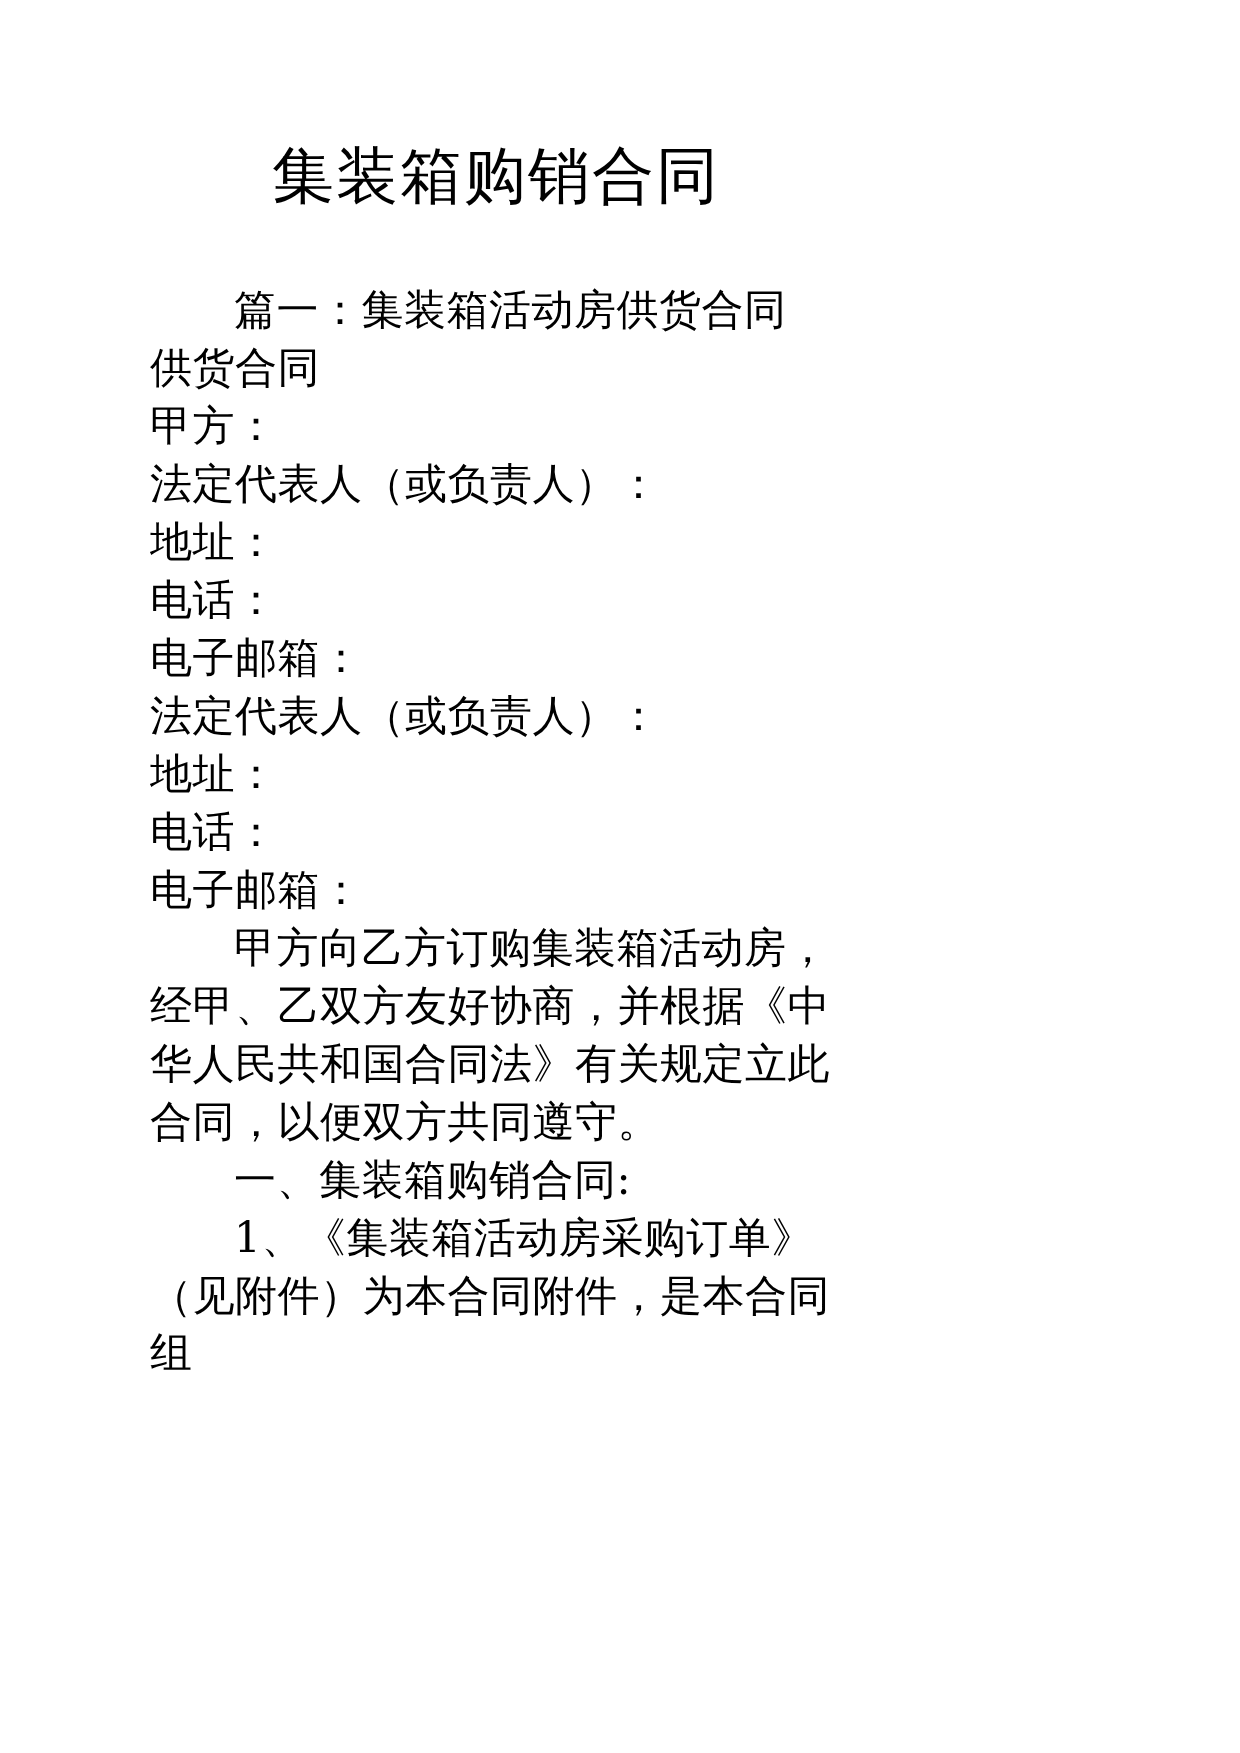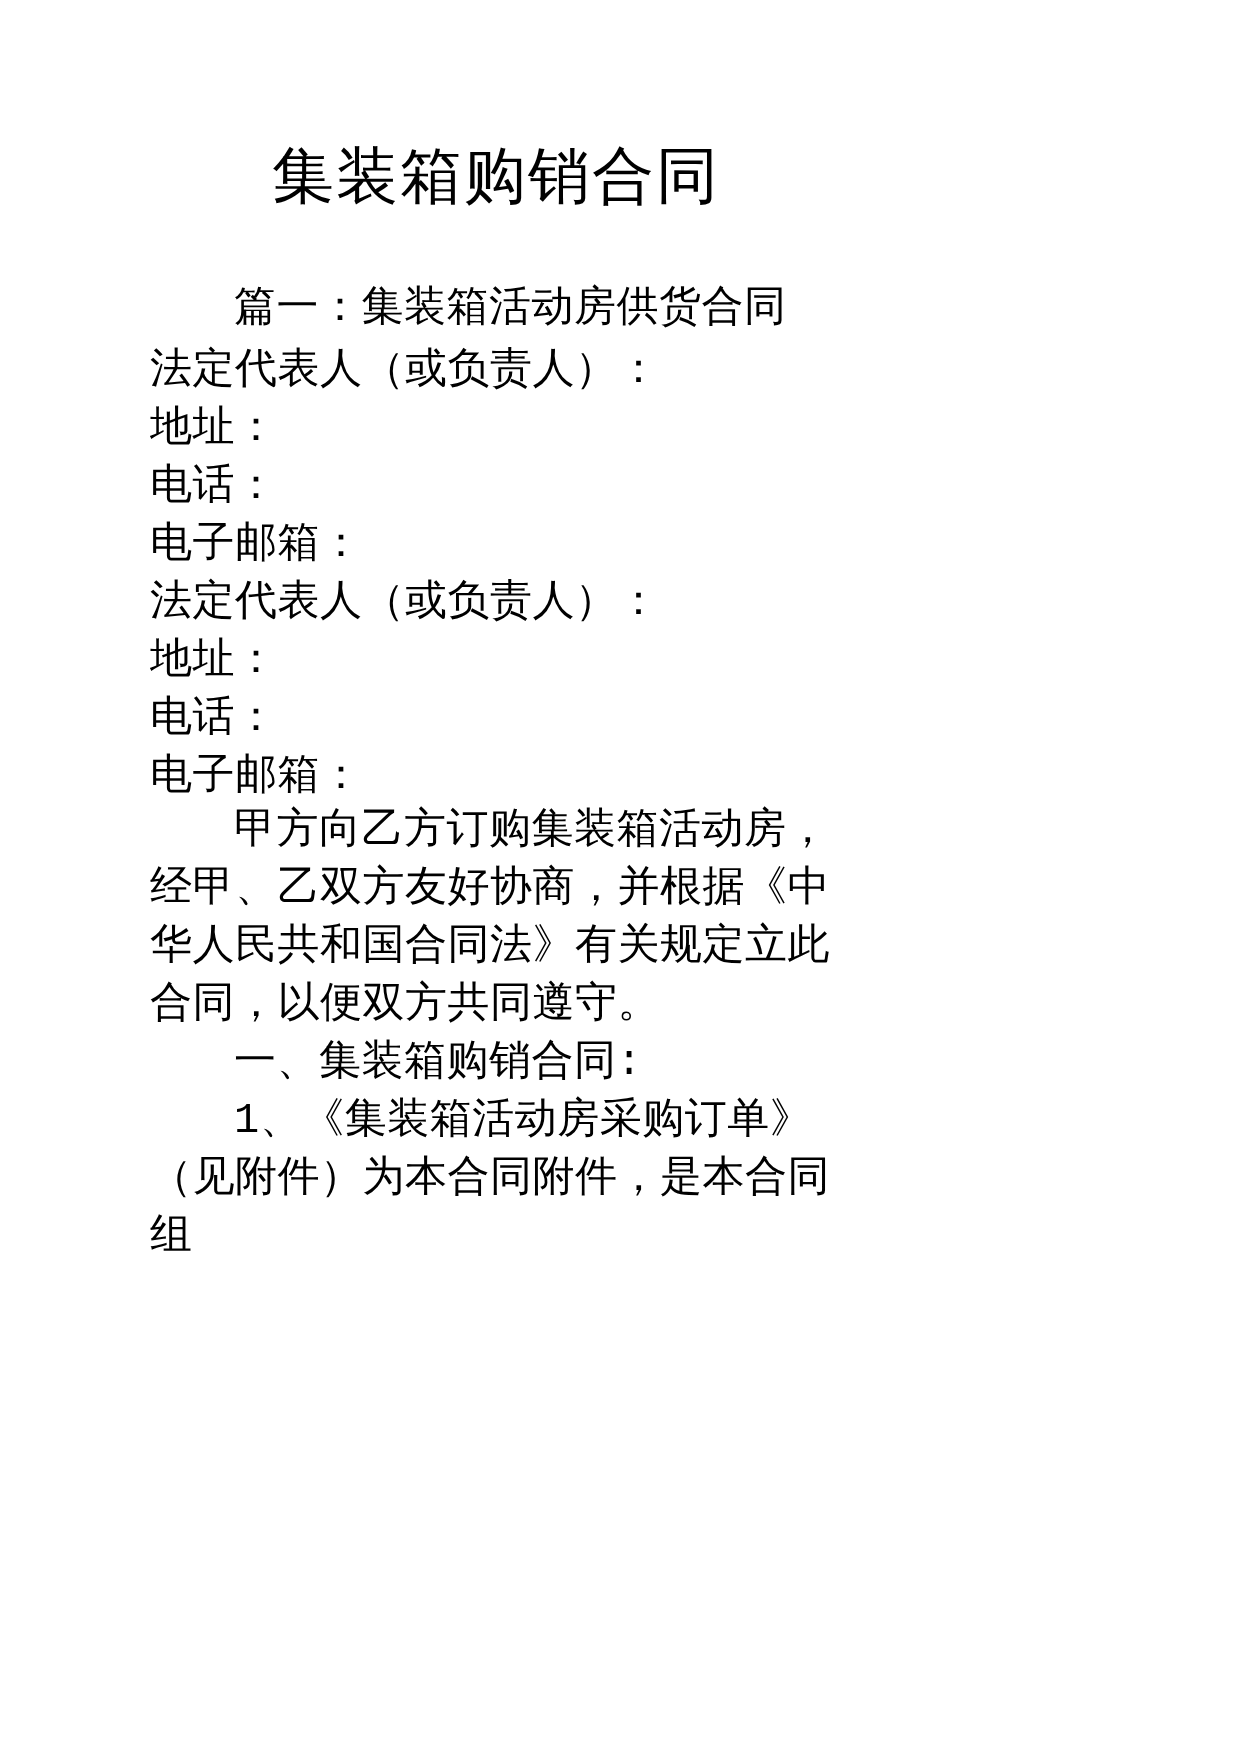--- a/index.html
+++ b/index.html
@@ -34,36 +34,37 @@
     font-size: 42px;
     line-height: 1.38;
     letter-spacing: 0.5px;
   }
   .para {
     margin: 0;
     padding: 0;
   }
   .indent {
     text-indent: 84px;
-    font-family: Liberation Mono, monospace;
   }
   .noindent {
     text-indent: 0;
   }
 </style>
 </head>
 <body>
 
 <div class="page">
 
   <h1 class="doc-title">集装箱购销合同</h1>
 
   <div class="body-text">
 
     <p class="para indent">篇一：集装箱活动房供货合同</p>
+    <p class="para noindent">供货合同</p>
+    <p class="para noindent">甲方：</p>
     <p class="para noindent">法定代表人（或负责人）：</p>
     <p class="para noindent">地址：</p>
     <p class="para noindent">电话：</p>
     <p class="para noindent">电子邮箱：</p>
     <p class="para noindent">法定代表人（或负责人）：</p>
     <p class="para noindent">地址：</p>
     <p class="para noindent">电话：</p>
     <p class="para noindent">电子邮箱：</p>
 
     <p class="para indent">甲方向乙方订购集装箱活动房，经甲、乙双方友好协商，并根据《中华人民共和国合同法》有关规定立此合同，以便双方共同遵守。</p>

